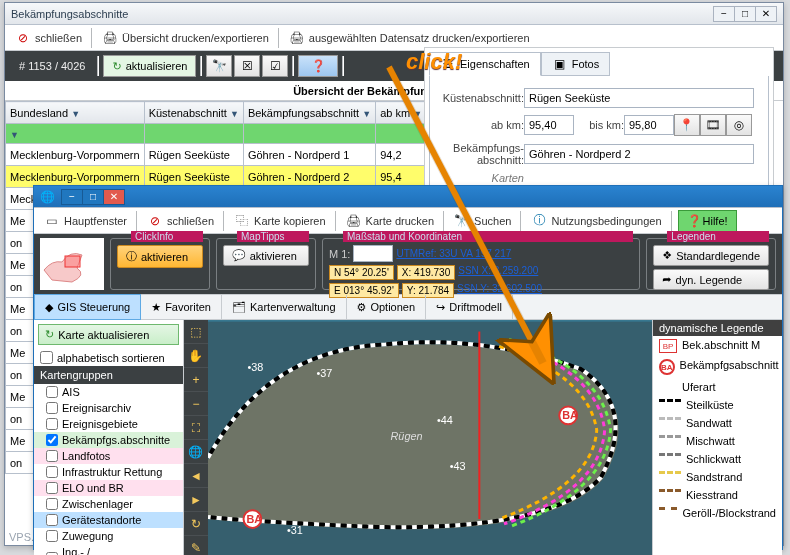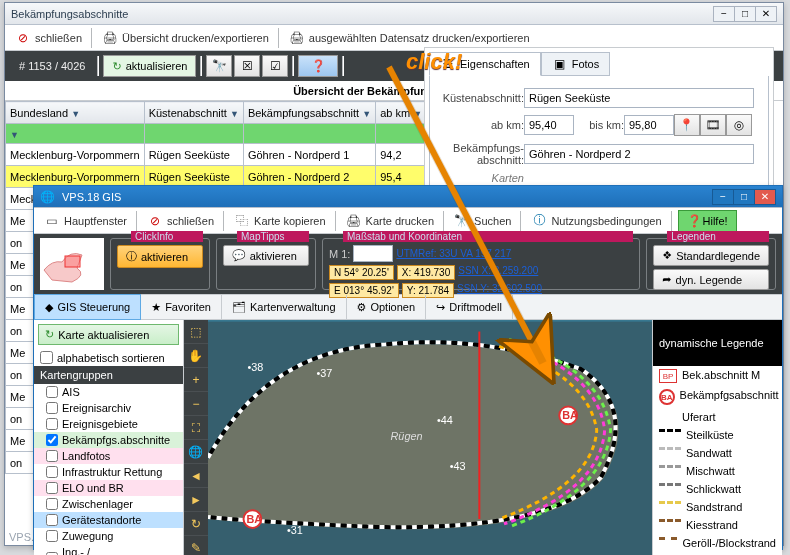--- a/index.html
+++ b/index.html
@@ -59,21 +59,21 @@
   .kg input{width:12px;height:12px;}
   .kg.pink{background:#ffe0ee;}
   .kg.green{background:#d9f2d9;}
   .kg.sel{background:#bde0ff;}
   .mapwrap{flex:1;position:relative;background:#387890;}
   .mapwrap .toolcol{position:absolute;left:0;top:0;width:24px;bottom:0;background:#3b4042;display:flex;flex-direction:column;gap:0;}
   .toolcol .t{width:24px;height:24px;display:flex;align-items:center;justify-content:center;color:#f4c95d;font-size:12px;cursor:pointer;border-bottom:1px solid #4a4f52;}
   .mapimg{position:absolute;left:24px;top:0;right:0;bottom:0;overflow:hidden;}
   .mapimg svg{width:100%;height:100%;}
   .rightlegend{width:130px;background:#fff;border-left:1px solid #c8ccd0;display:flex;flex-direction:column;}
-  .rl-hdr{background:#000000;color:#fff;padding:17px 6px;}
+  .rl-hdr{background:#404040;color:#fff;padding:2px 6px;}
   .rl-item{display:flex;align-items:flex-start;gap:5px;padding:3px 6px;}
   .dash{width:22px;height:0;}
   
   .clicklbl{position:absolute;left:406px;top:49px;color:#ff9002;font-style:italic;font-weight:bold;font-size:22px;text-shadow:0 1px 1px #633;}
   #arrowbox{position:absolute;left:381px;top:65px;pointer-events:none;}
 </style>
 </head>
 <body>
 
 <div class="win" id="w1" style="left:4px;top:2px;width:780px;height:544px;">
@@ -267,21 +267,20 @@
       </div>
     <div class="frmrow">
         <label style="font-style:italic;color:#777;">Küstenart:</label>
       </div>
   </div>
 </div>
 
 <div class="win" id="gis">
   <div class="title">
     <span class="ico">🌐</span>
-    <span class="txt">VPS.18  GIS</span>
     <div class="sysbtns">
       <div class="sysbtn">−</div>
       <div class="sysbtn">□</div>
       <div class="sysbtn red">✕</div>
     </div>
   </div>
   <div class="tb">
     <span class="btnlink">
         <span class="ico">▭</span>
         <span>Hauptfenster</span>

